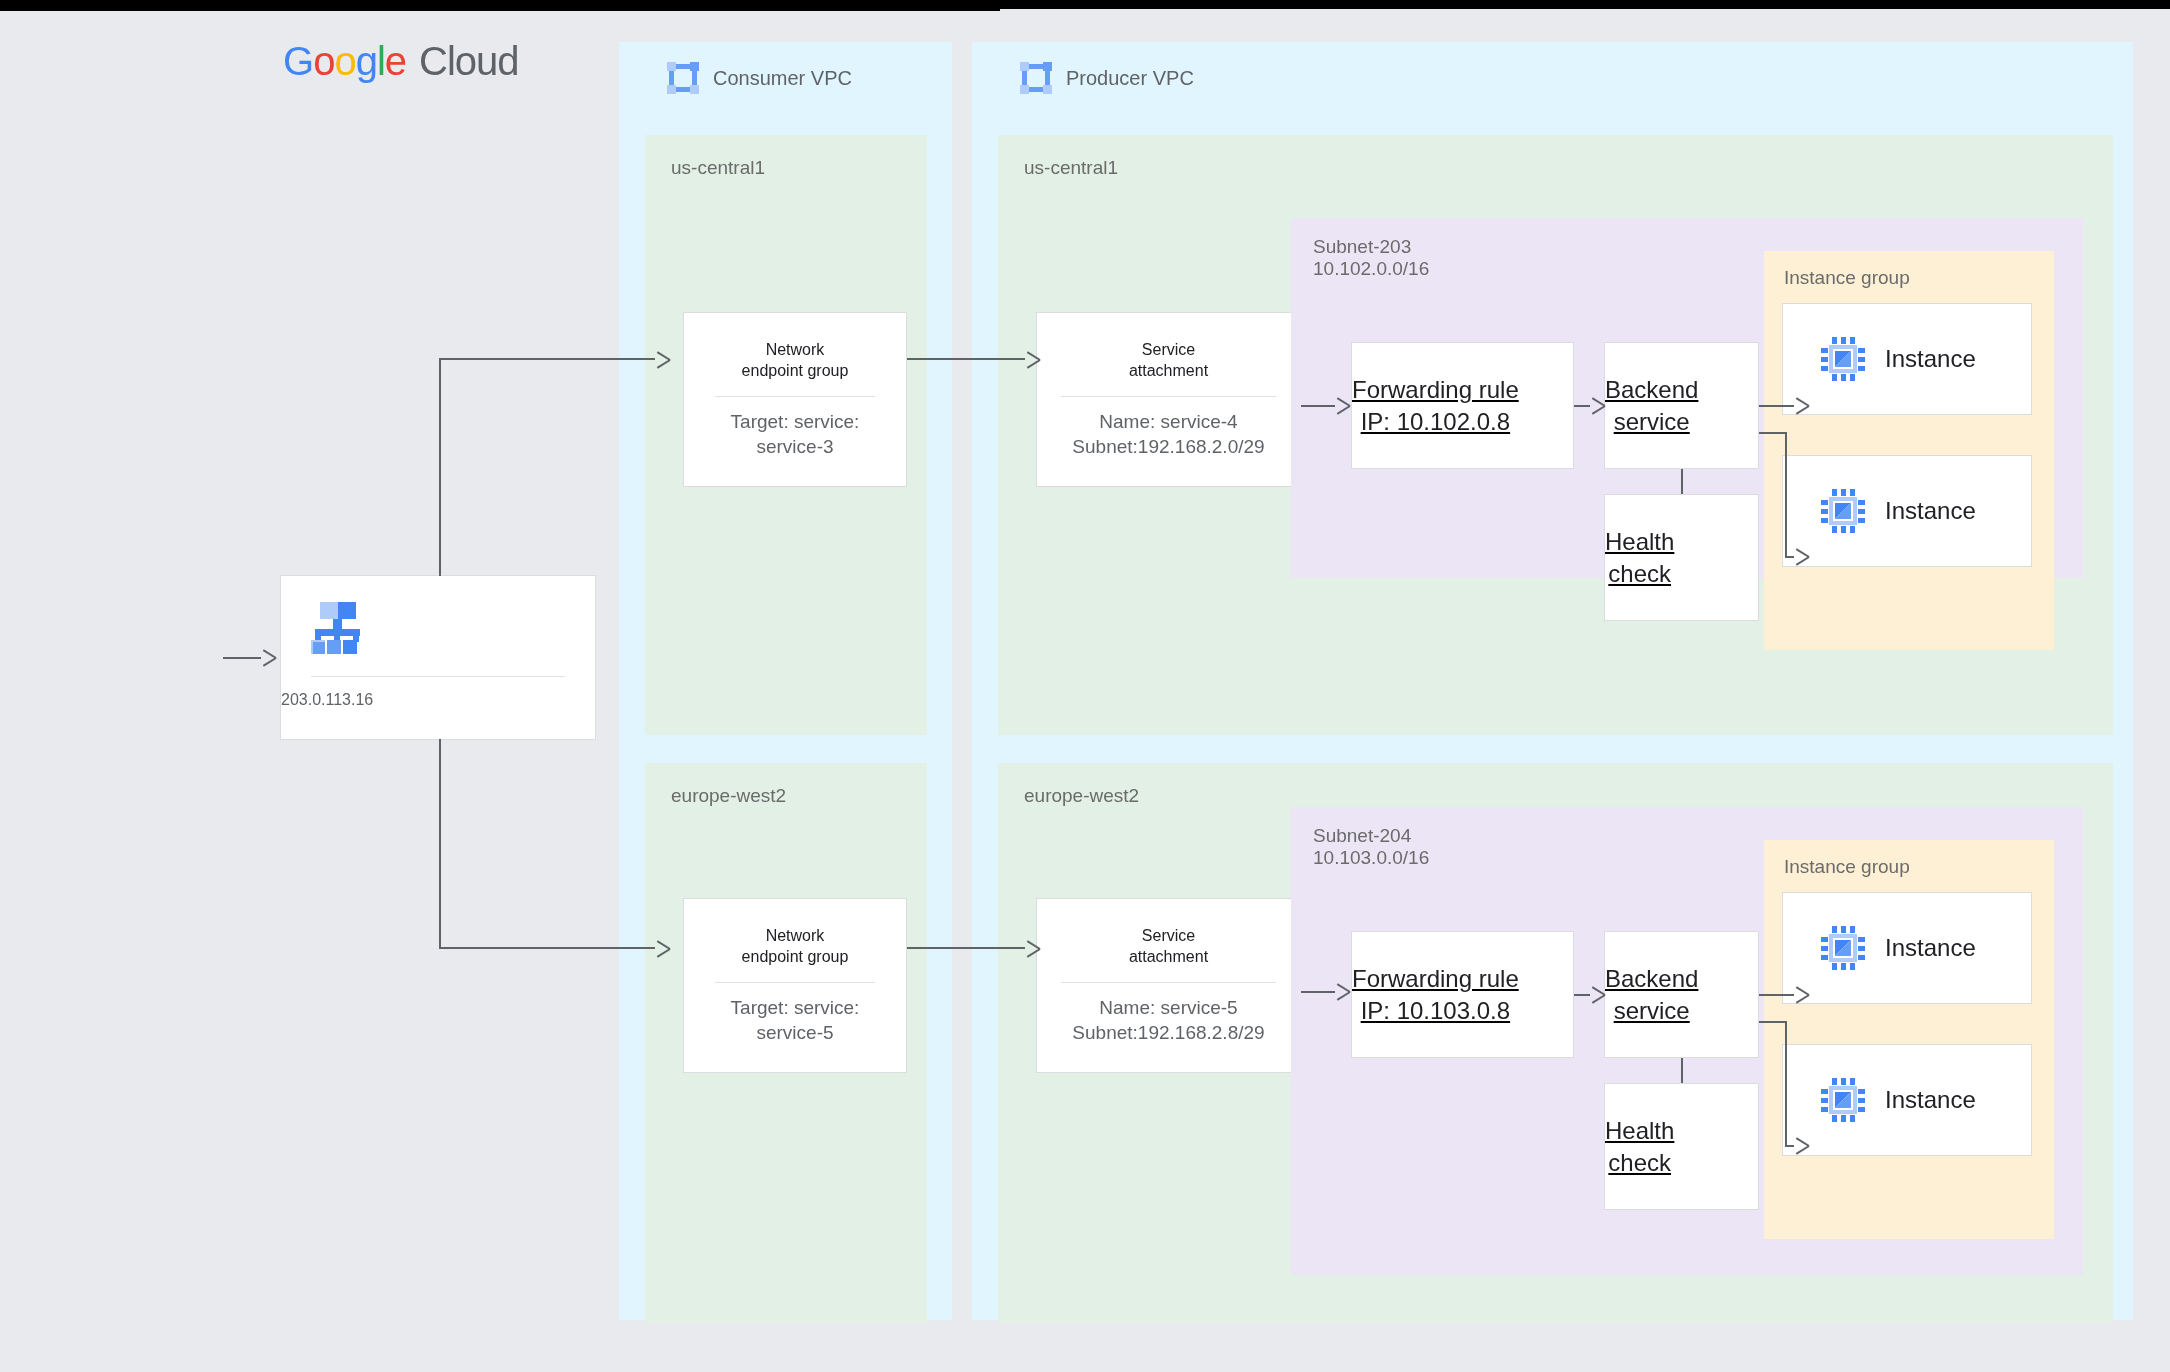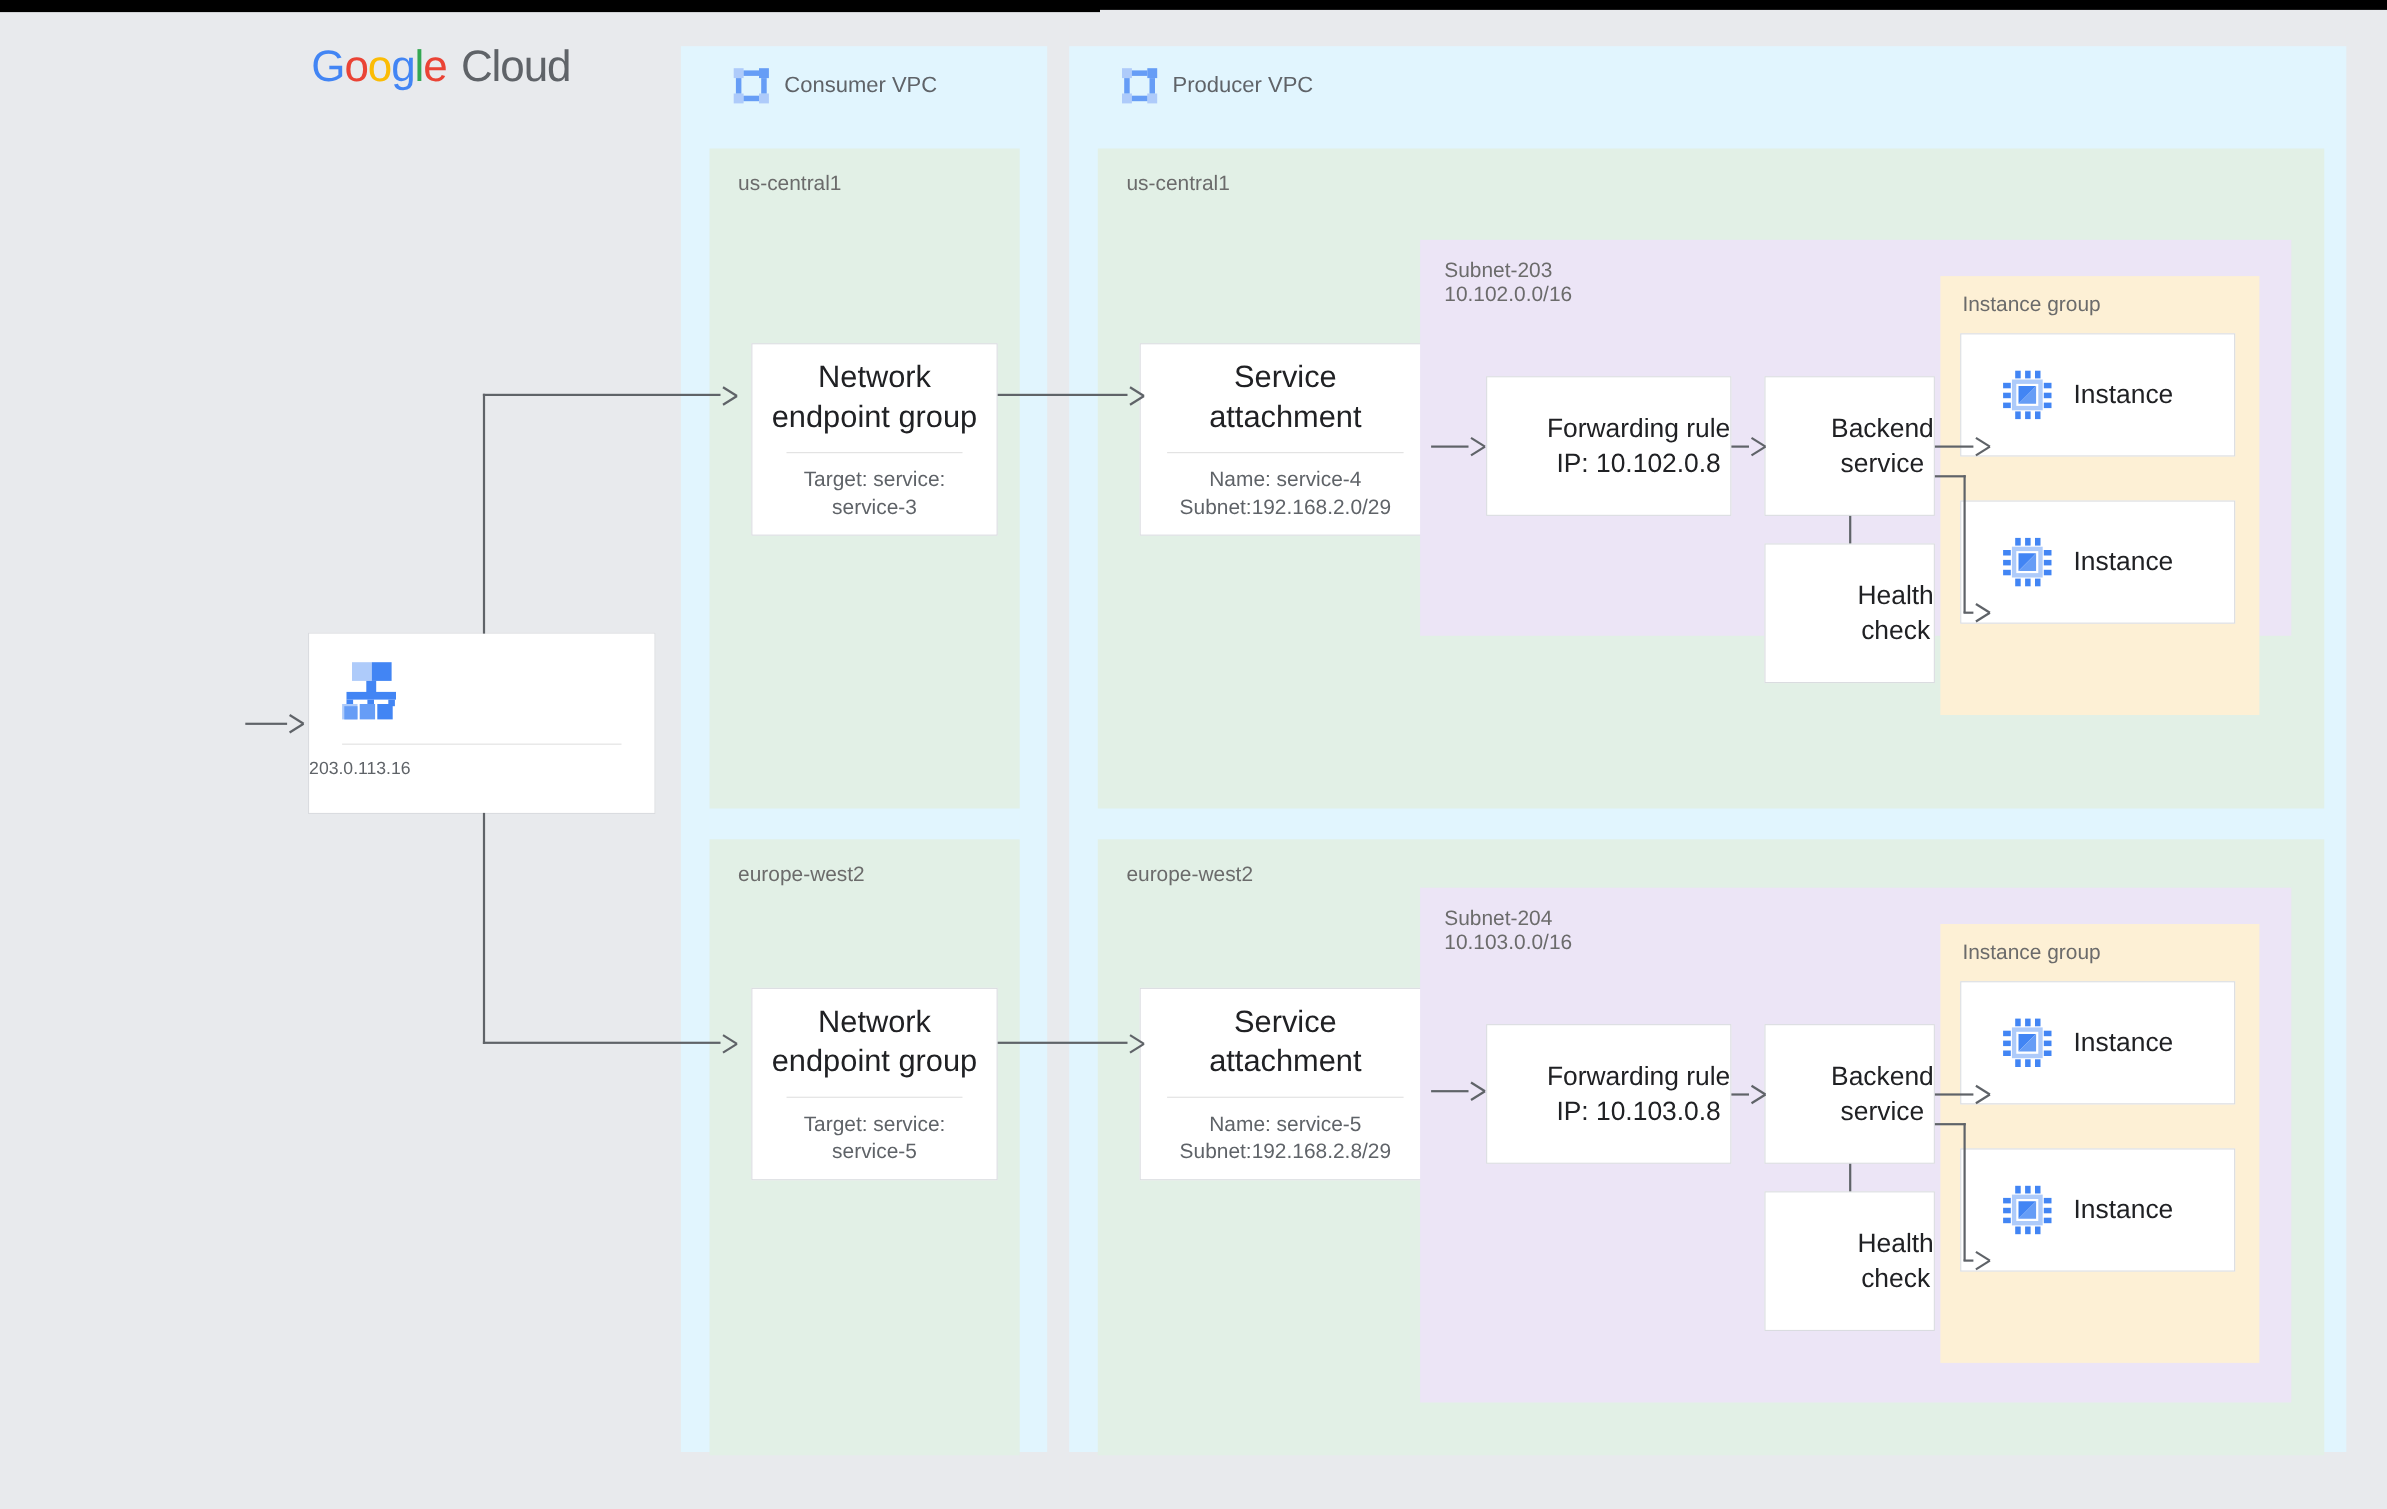--- a/index.html
+++ b/index.html
@@ -49,26 +49,26 @@
   .subnet { background:#ece5f6; }
   .subnet-label { position:absolute; left:22px; top:18px; font-size:19px; color:#6b6b6b; line-height:1.18; white-space:nowrap; }
 
   
   .igroup { background:#fdf0d5; }
   .igroup-label { position:absolute; left:20px; top:16px; font-size:19px; color:#6b6b6b; white-space:nowrap; }
 
   
   .card { background:#fff; border:1px solid #dadce0; display:flex; flex-direction:column;
           align-items:center; justify-content:center; }
-  .card-title { font-size:28px; color:#202124; text-align:center; line-height:1.3; }
+  .card-title { font-size:16px; color:#202124; text-align:center; line-height:1.3; }
   .card-rule { height:1px; background:#e0e0e0; margin:14px 0 12px 0; }
   .card-sub { font-size:19px; color:#5f6368; text-align:center; line-height:1.32; }
 
   .card-simple { background:#fff; border:1px solid #dadce0; display:flex; align-items:center;
-                 justify-content:flex-end; text-align:center; }
+                 justify-content:flex-start; text-align:center;text-decoration:underline; }
   .card-simple .t { font-size:24px; color:#202124; line-height:1.32; text-align:center; }
 
   
   .card-row { background:#fff; border:1px solid #dadce0; display:flex; align-items:center; }
 
   
   .globe { width:46px; height:46px; border-radius:50%; background:#5f6368; position:relative; overflow:hidden; flex:none; }
   .globe::before { content:""; position:absolute; left:4px; top:22px; width:20px; height:26px;
       background:#fff; border-radius:60% 10% 40% 20%; transform:rotate(18deg); }
   .globe::after { content:""; position:absolute; left:22px; top:6px; width:18px; height:22px;

